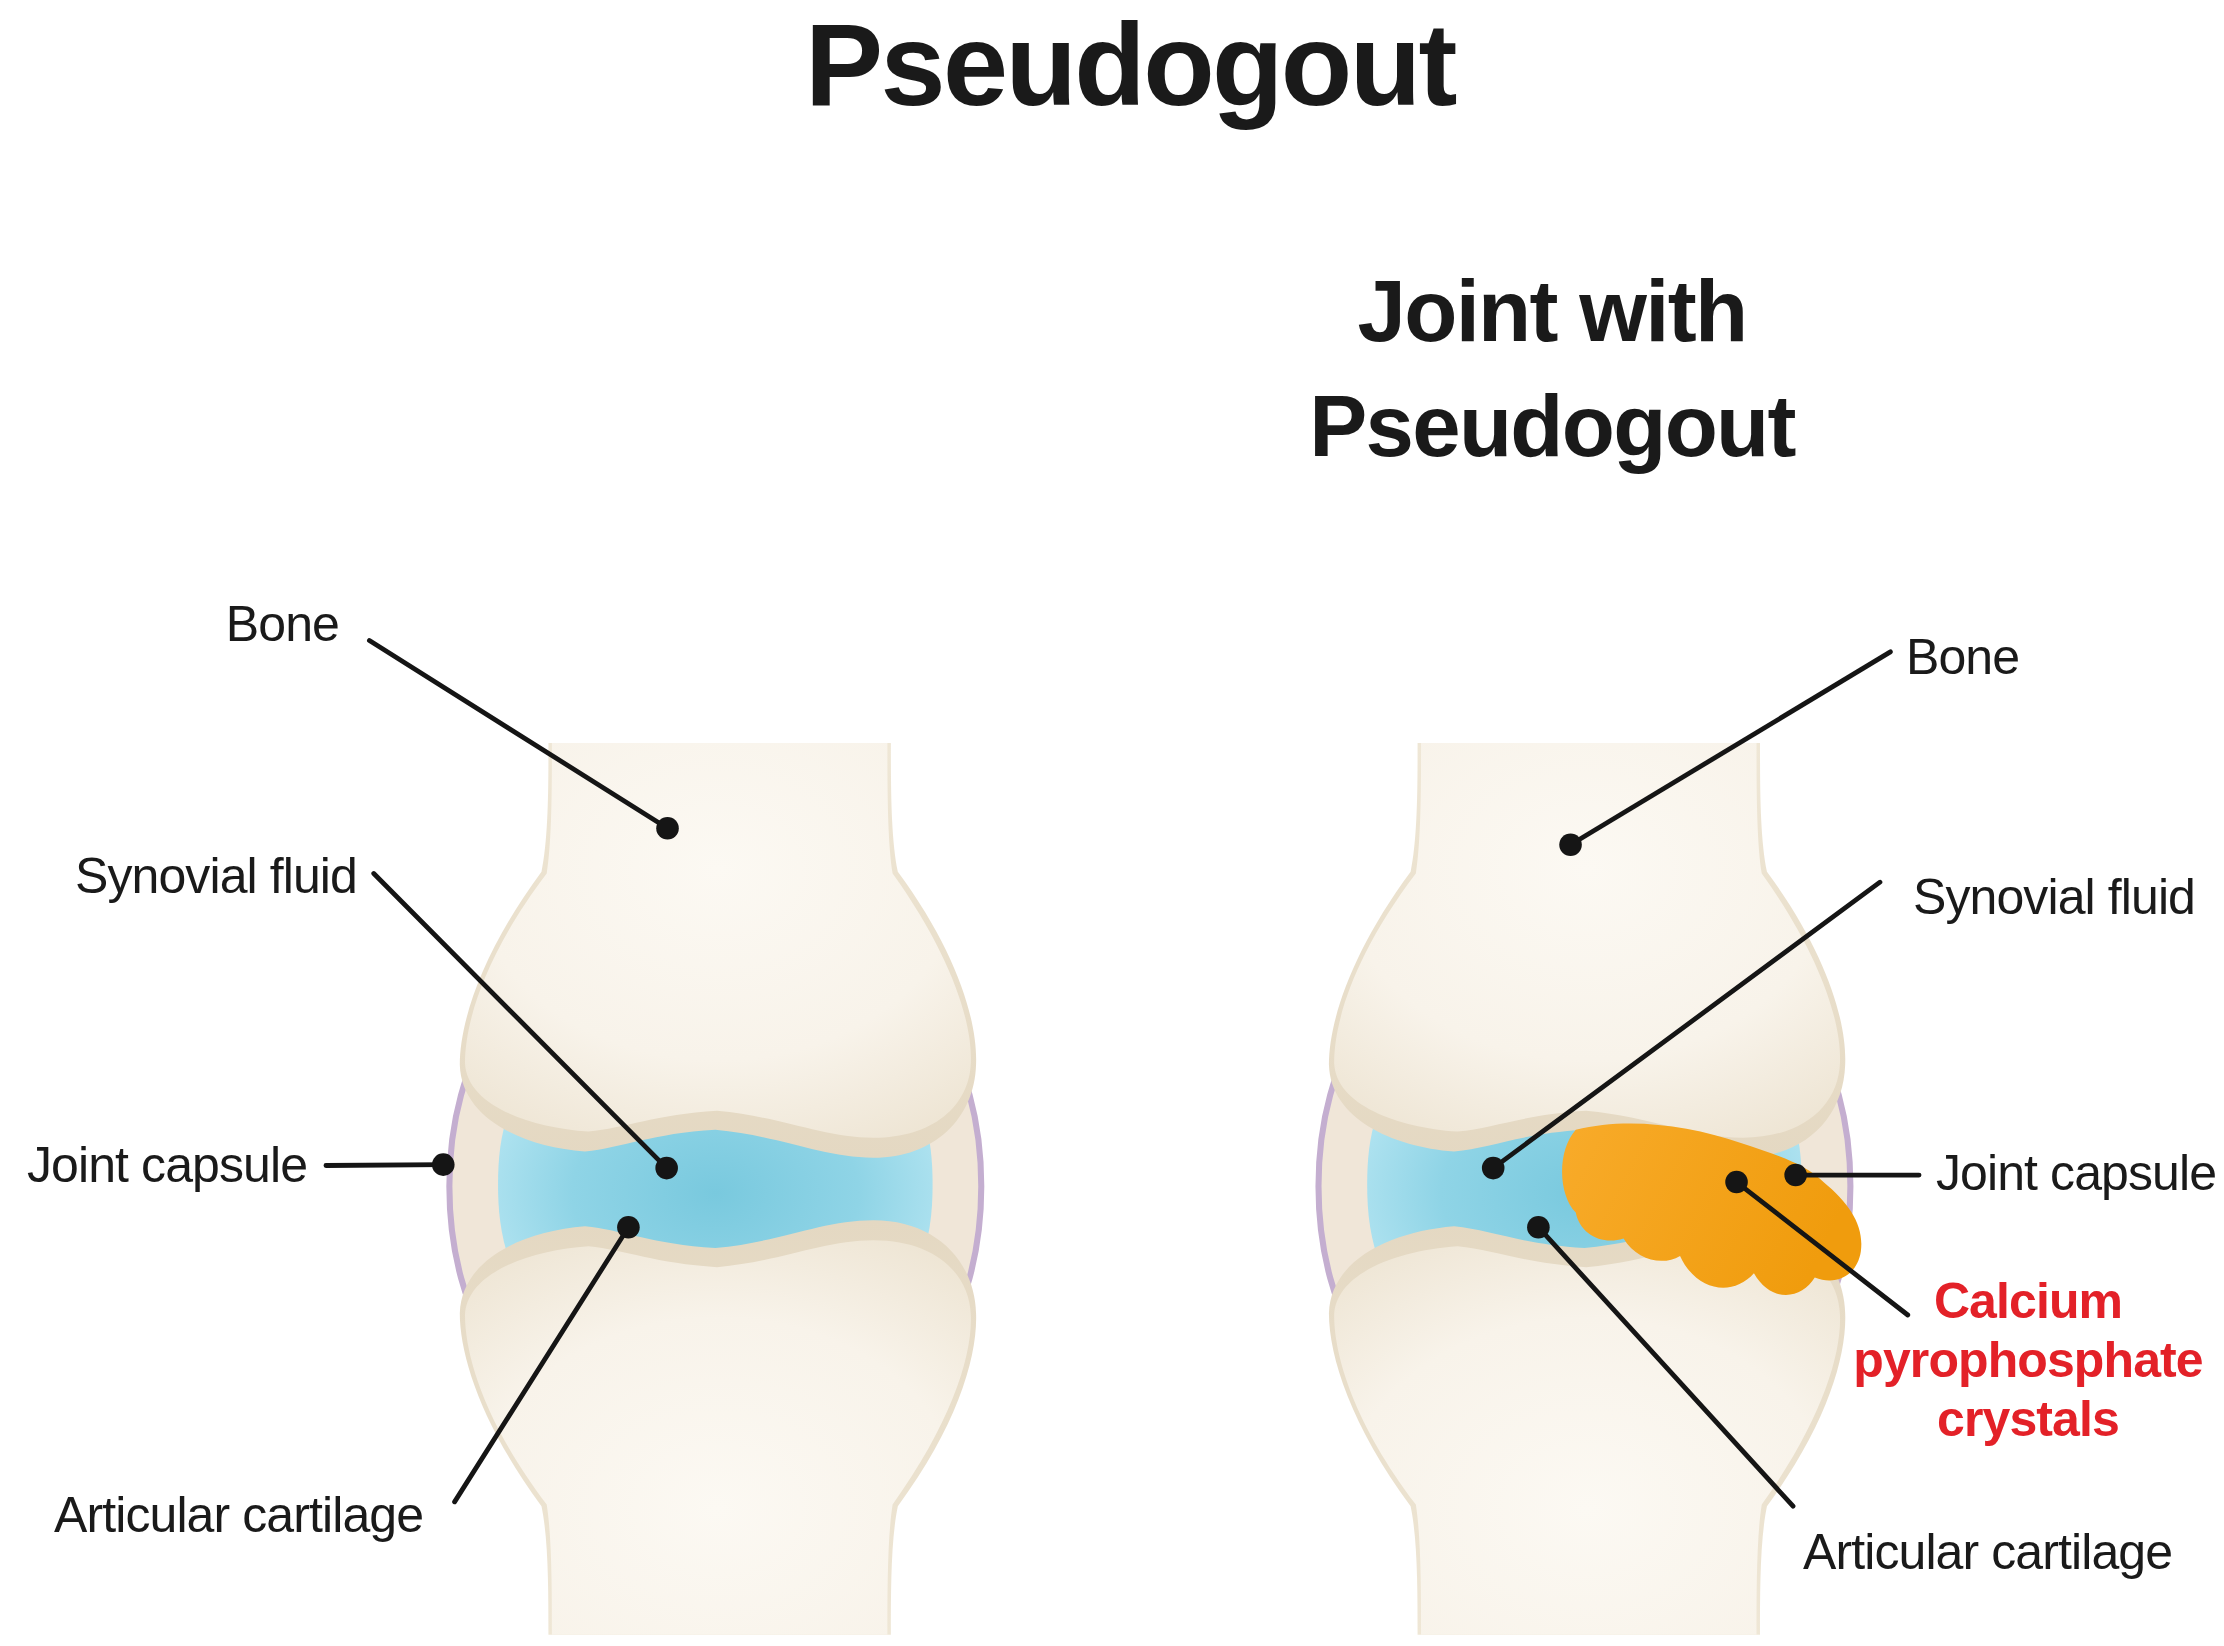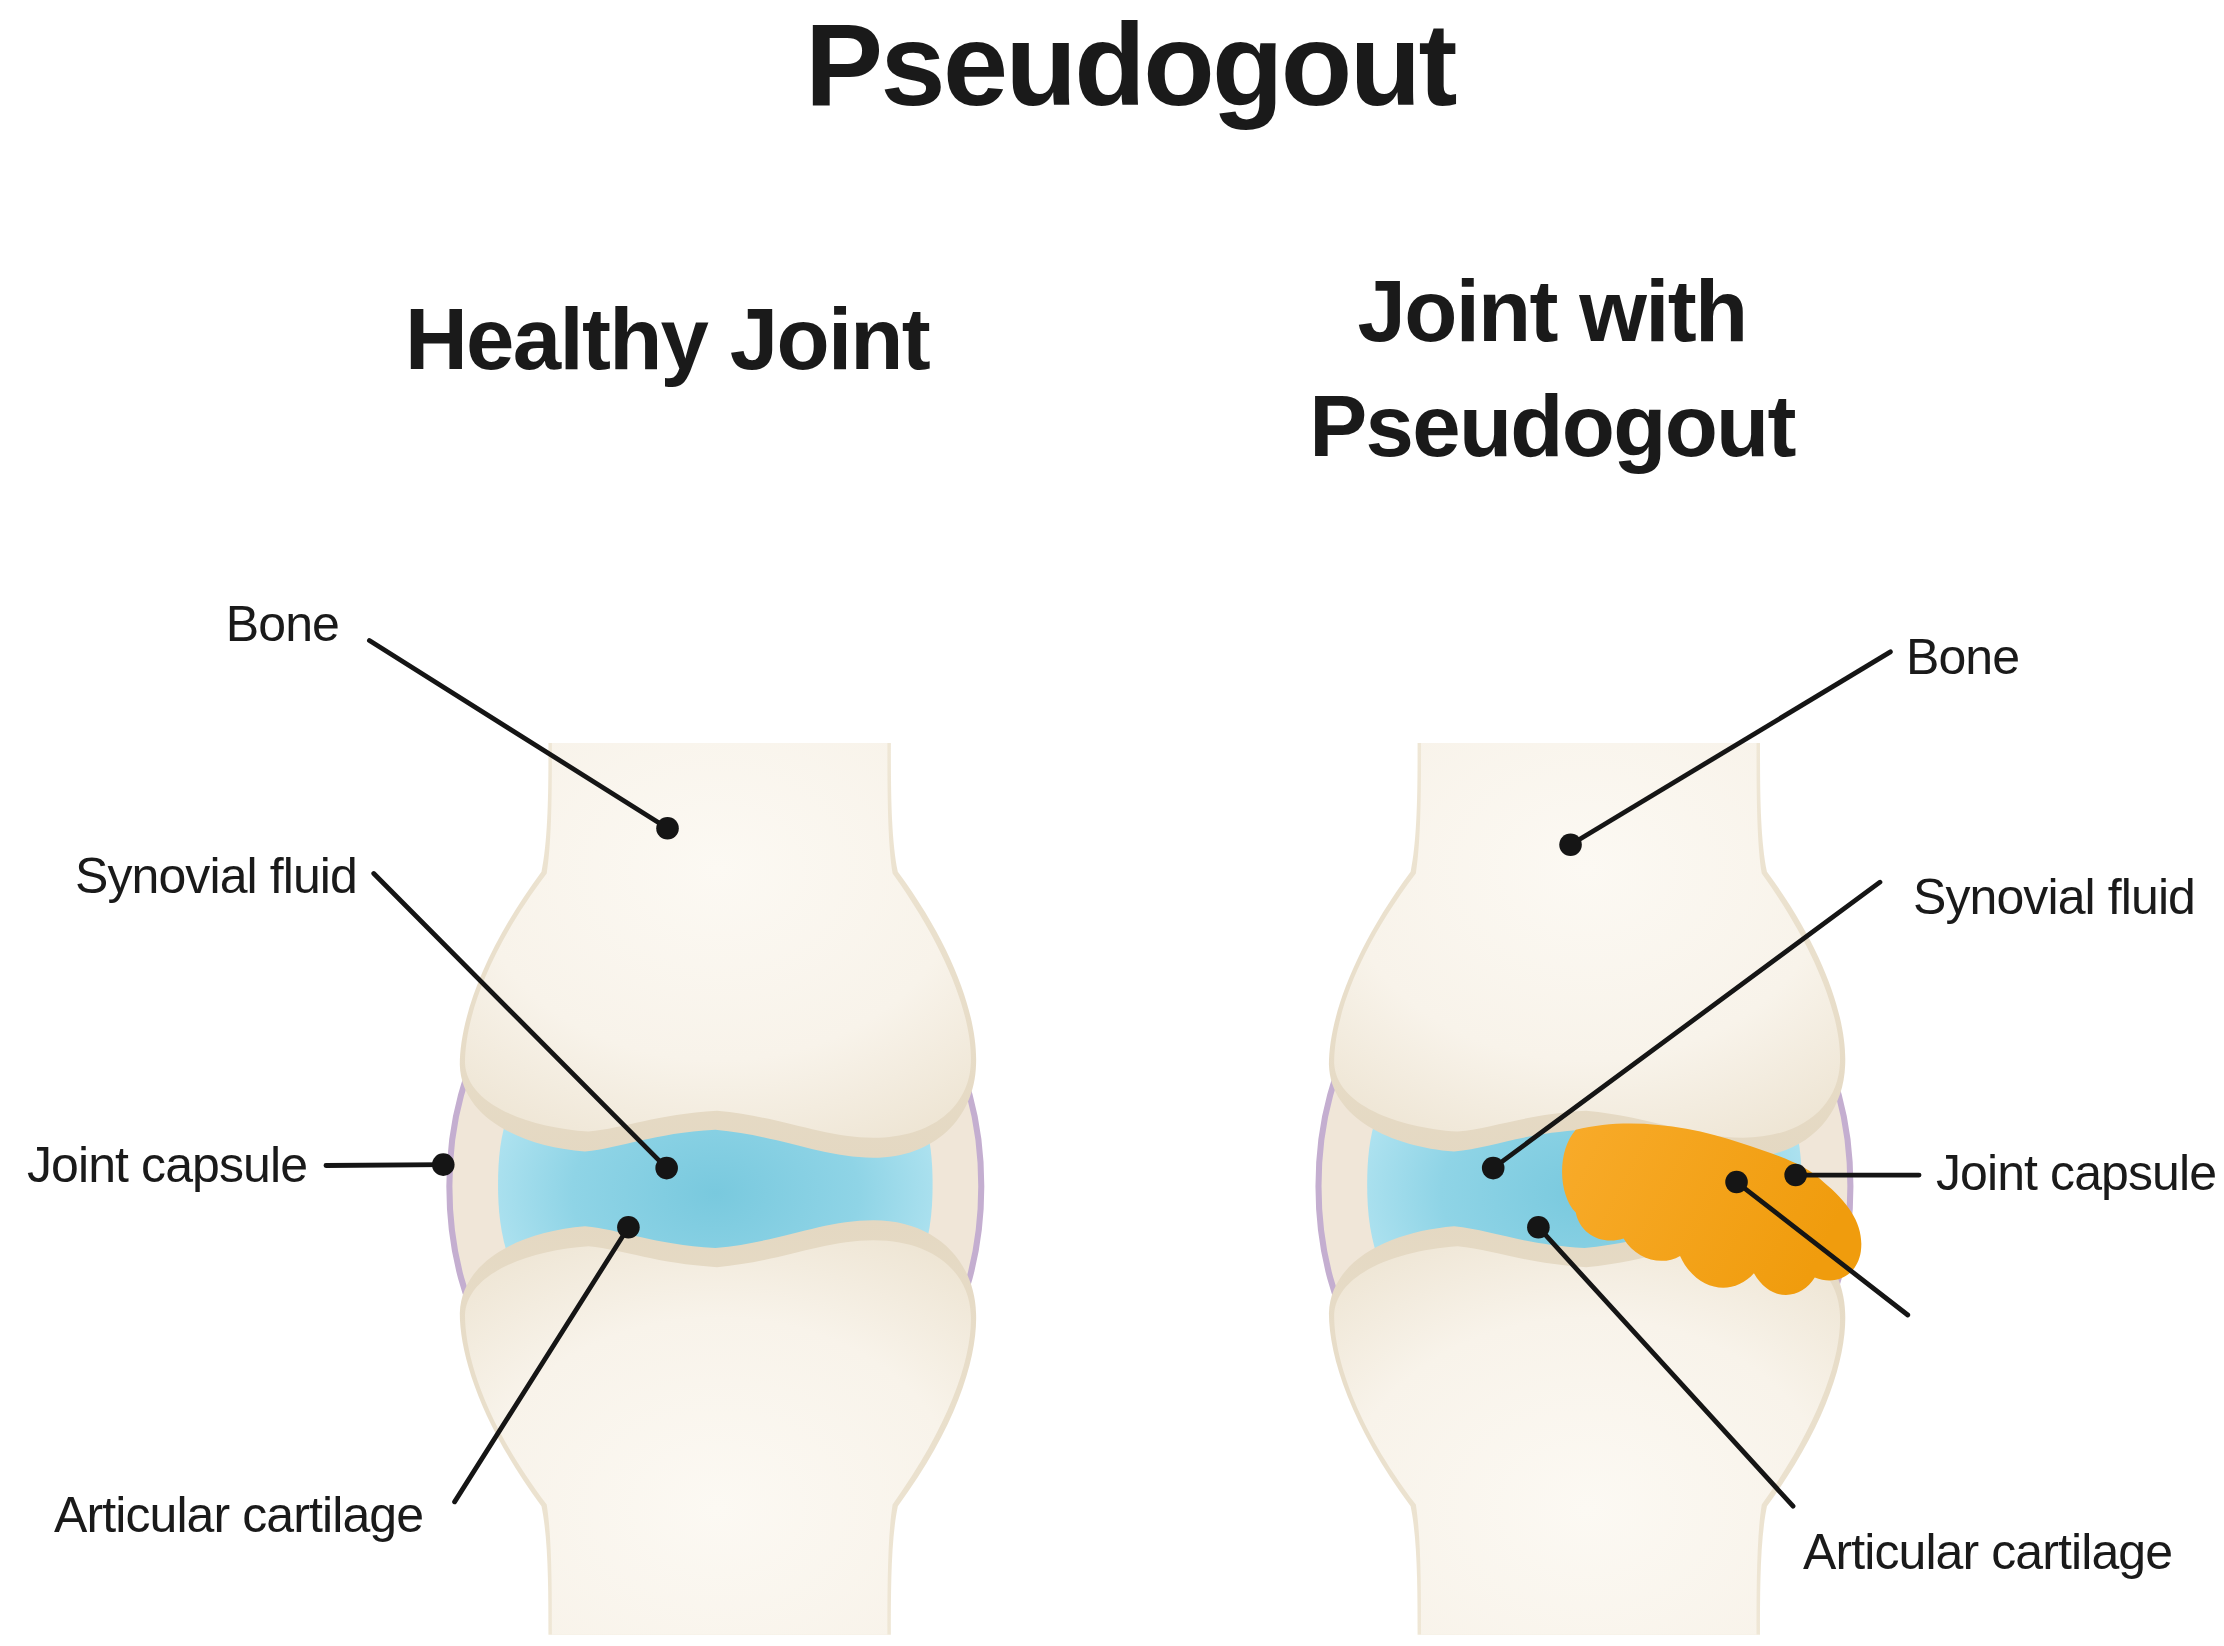--- a/index.html
+++ b/index.html
@@ -158,29 +158,31 @@
       <circle cx="1784" cy="972" r="13"></circle>
       <circle cx="1695" cy="1344" r="13"></circle>
       <circle cx="2043" cy="1352" r="13"></circle>
       <circle cx="1975" cy="1360" r="13"></circle>
       <circle cx="1747" cy="1412" r="13"></circle>
     </g>
   </svg>
 
   <div class="txt title" style="left:1110px;top:64px;">Pseudogout</div>
 
-  <div class="txt heading" style="left:647px;top:338px;">Healthy Joint</div>
 
   <div class="txt heading" style="left:1532px;top:368px;">Joint with
 Pseudogout</div>
 
   <div class="txt lbl anchor-right" style="left:319px;top:624px;">Bone</div>
   <div class="txt lbl anchor-right" style="left:337px;top:876px;">Synovial fluid</div>
   <div class="txt lbl anchor-left" style="left:7px;top:1165px;">Joint capsule</div>
   <div class="txt lbl anchor-left" style="left:34px;top:1515px;">Articular cartilage</div>
 
   <div class="txt lbl anchor-left" style="left:1886px;top:657px;">Bone</div>
   <div class="txt lbl anchor-left" style="left:1893px;top:897px;">Synovial fluid</div>
   <div class="txt lbl anchor-left" style="left:1916px;top:1173px;">Joint capsule</div>
+  <div class="txt lbl red" style="left:2008px;top:1360px;">Calcium
+pyrophosphate
+crystals</div>
   <div class="txt lbl anchor-left" style="left:1783px;top:1552px;">Articular cartilage</div>
 
 </div>
 
 
 </body></html>

